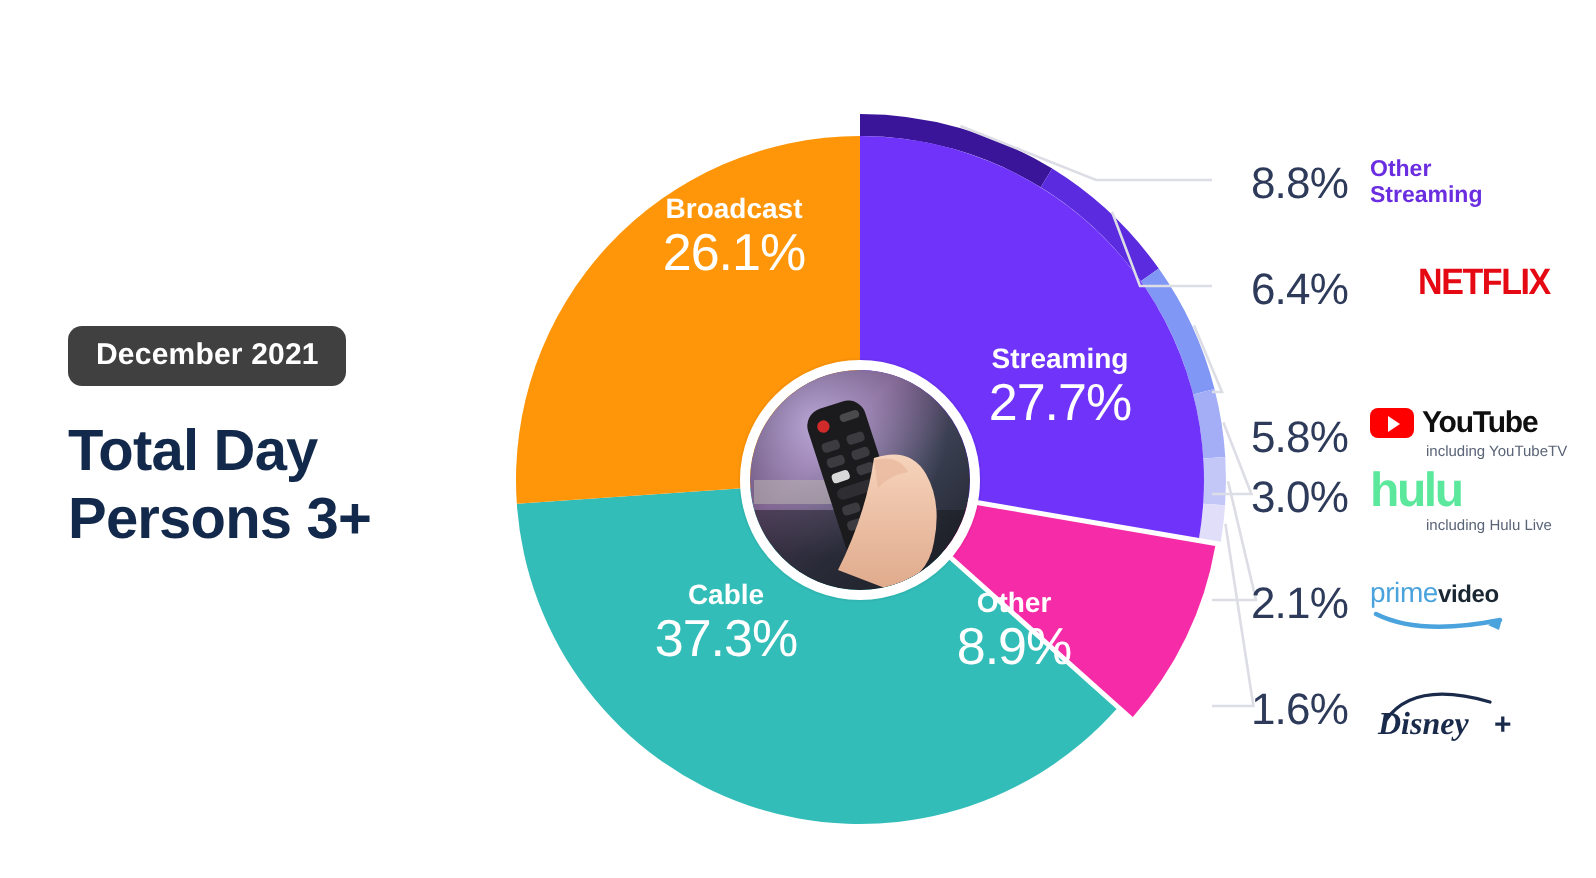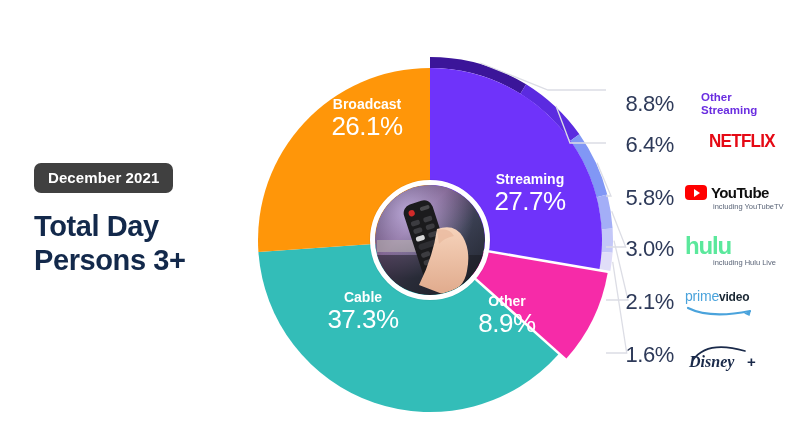--- a/index.html
+++ b/index.html
@@ -265,38 +265,38 @@
           <rect x="63.5" y="88" width="6" height="5" rx="1.5" fill="#2f6fd0"></rect>
         </g>
         <path d="M62 44 q18 -6 26 8 q8 14 4 34 q-3 18 -22 24 l-26 -10 q14 -28 18 -56z" fill="url(#skin)"></path>
         <path d="M62 45 q12 -3 17 6 q-10 2 -15 8z" fill="#e8b89c" opacity=".7"></path>
       </svg>
     </div>
   </div>
 
   <div class="legend">
 
-    <div class="legend-row" style="top:12px;gap:16px;">
+    <div class="legend-row" style="top:0px;">
       <div class="legend-pct">8.8%</div>
       <div class="legend-brand">
         <div class="txt-otherstream">
           <span>Other</span><br>
           <span>Streaming</span>
         </div>
       </div>
     </div>
 
     <div class="legend-row" style="top:53px;gap:24px;">
       <div class="legend-pct">6.4%</div>
       <div class="legend-brand">
         <div class="txt-netflix">NETFLIX</div>
       </div>
     </div>
 
-    <div class="legend-row" style="top:106px;">
+    <div class="legend-row" style="top:106px;align-items:flex-end;">
       <div class="legend-pct">5.8%</div>
       <div class="legend-brand">
         <div class="yt-wrap">
           <span class="yt-badge">
               <span class="tri"></span>
             </span>
           <span class="yt-word">YouTube</span>
         </div>
         <div class="brand-sub">including YouTubeTV</div>
       </div>

